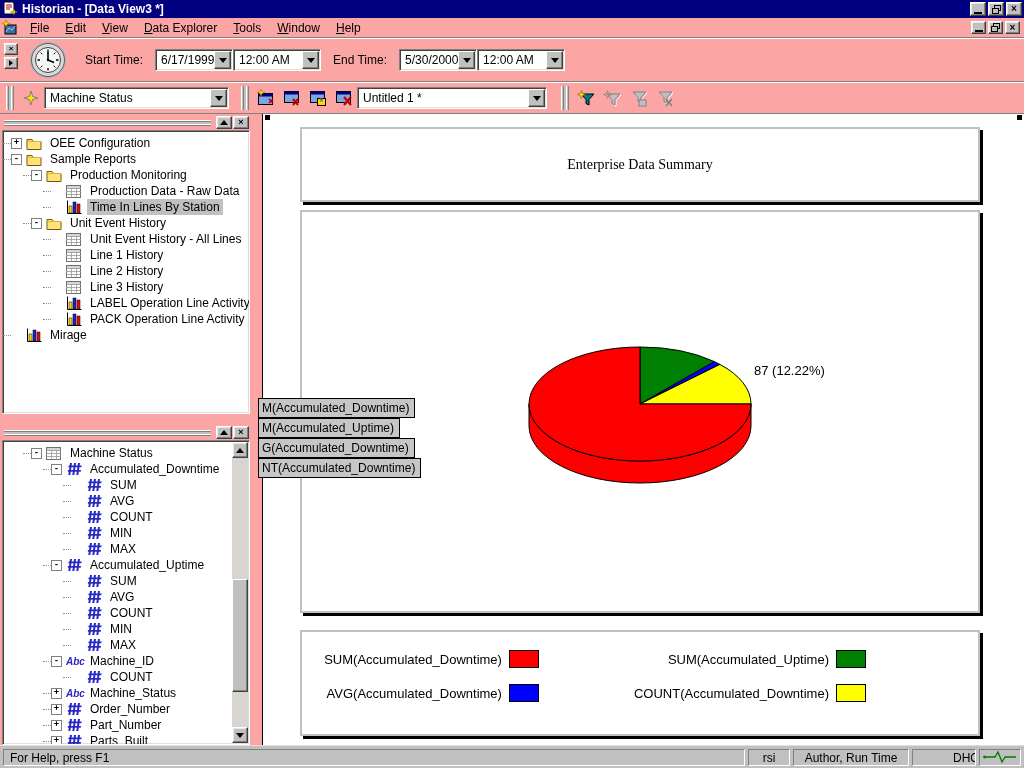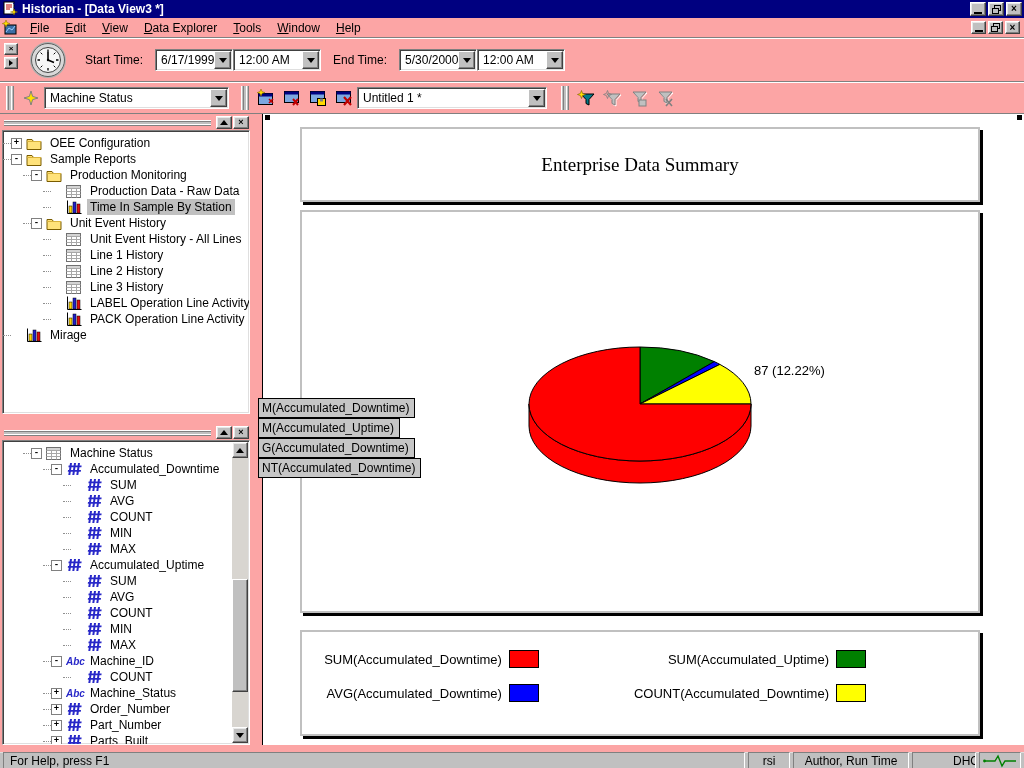--- a/index.html
+++ b/index.html
@@ -85,36 +85,36 @@
   .tri-dn { width:0; height:0; border-left:4px solid transparent; border-right:4px solid transparent; border-top:5px solid #000; }
 
   
   #main-area { position:absolute; left:252px; top:0; right:0; height:100%; }
   #page { position:absolute; left:10px; top:0; right:0; bottom:0; background:#fff; border-left:1px solid #000; }
   #page::before, #page::after { content:""; position:absolute; top:1px; width:5px; height:5px; background:#000; }
   #page::before { left:2px; } #page::after { right:2px; }
   .rbox { position:absolute; left:37px; width:680px; background:#fff; border:2px solid #c0c0c0;
           box-shadow:3px 3px 0 #000; }
   #title-box { top:13px; height:75px; display:flex; align-items:center; justify-content:center; }
-  .rtitle { font-family:"Liberation Serif", serif; font-size:19px; }
+  .rtitle { font-family:"Liberation Serif", serif; font-size:14px; }
   #chart-box { top:96px; height:403px; }
   #pie-svg { position:absolute; left:0; top:0; }
   #pie-label { position:absolute; left:452px; top:151px; font-size:13px; }
   #legend-box { top:516px; height:106px; }
   #legend-grid { position:absolute; left:0; top:0; width:100%; padding-top:10px;
                  display:grid; grid-template-columns:1fr 1fr; grid-template-rows:34px 34px; }
   .leg-item { display:flex; align-items:center; justify-content:flex-end; gap:7px; font-size:13px; }
   .leg-item:nth-child(odd) { padding-right:95px; }
   .leg-item:nth-child(even) { padding-right:112px; }
   .leg-swatch { width:30px; height:18px; border:1px solid #000; flex:none; }
   .olabel { position:absolute; left:6px; height:20px; background:#c6c6c6; border:1px solid #000;
             font-size:12px; line-height:18px; padding:0 5px 0 3px; white-space:nowrap; z-index:5; }
 
   
-  #statusbar { position:absolute; left:0; bottom:0; width:100%; height:16px; background:#c0c0c0;
+  #statusbar { position:absolute; left:0; bottom:0; width:100%; height:23px; background:#c0c0c0;
                border-top:1px solid #dfdfdf; display:flex; align-items:center; gap:3px; padding:2px 3px; }
   .sb-cell { height:17px; border:1px solid; border-color:#808080 #fff #fff #808080;
              padding:1px 6px; line-height:14px; white-space:nowrap; overflow:hidden; }
   .sb-main { flex:1; }
   .sb-c1 { width:42px; text-align:center; }
   .sb-c2 { width:116px; text-align:center; }
   .sb-c3 { width:64px; text-align:center;padding-left:40px; }
   .sb-pulse { width:42px; display:flex; align-items:center; justify-content:center; padding:1px 2px; }
 </style>
 </head>
@@ -375,21 +375,21 @@
               <span class="stub"></span>
               <span class="expsp"></span>
               <span class="ticon">
                 <svg width="16" height="14" viewBox="0 0 16 14">
                   <path d="M1.5 0.5v13M1.5 13.5h14" stroke="#000" fill="none"></path>
                   <rect x="3" y="6" width="3" height="7" fill="#ffd800" stroke="#000" stroke-width="0.5"></rect>
                   <rect x="7" y="2" width="3" height="11" fill="#2020cc" stroke="#000" stroke-width="0.5"></rect>
                   <rect x="11" y="4" width="3" height="9" fill="#e01010" stroke="#000" stroke-width="0.5"></rect>
                 </svg>
               </span>
-              <span class="tlabel sel">Time In Sample By Station</span>
+              <span class="tlabel sel">Time In Lines By Station</span>
             </div>
             <div class="trow" style="padding-left: 20px;">
               <span class="stub"></span>
               <span class="exp">-</span>
               <span class="ticon">
                 <svg width="16" height="13" viewBox="0 0 16 13">
                   <path d="M1 2.5h5l1.5 2H15v8H1z" fill="#ffe27a" stroke="#7a5c00"></path>
                   <path d="M1 4.5h14" stroke="#d8b23c" fill="none"></path>
                 </svg>
               </span>

